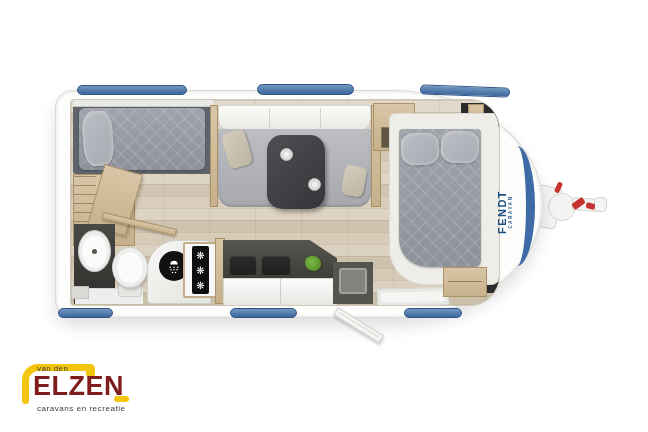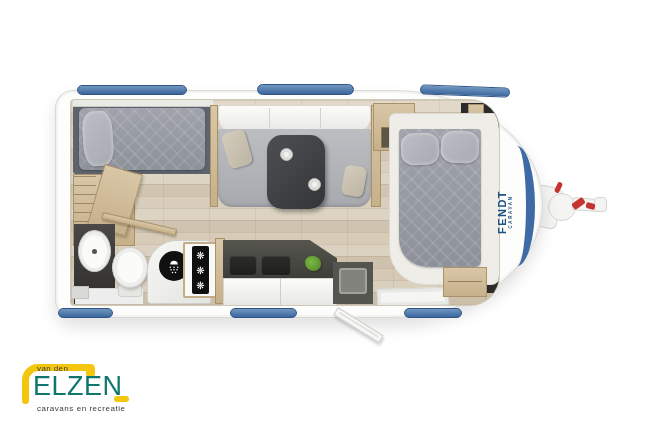--- a/index.html
+++ b/index.html
@@ -146,21 +146,21 @@
      transform:rotate(32deg); transform-origin:0 0; z-index:5; box-shadow:2px 2px 3px rgba(0,0,0,.18); }
   .entry-door-inner { position:absolute; left:3px; top:2px; right:3px; height:2px; background:#e2e2df; }
 
   
   .bracket-v { left:22px; top:364px; width:66px; height:37px; border-left:7px solid; border-top:7px solid;
      border-color:#f3c50e; border-top-left-radius:16px; }
   .bracket-hook { left:86px; top:364px; width:9px; height:14px; background:#f3c50e; border-radius:2px 6px 6px 6px; }
   .bracket-foot { left:22px; top:397px; width:7px; height:7px; background:#f3c50e; border-radius:0 0 5px 5px; }
   .logo-underscore { left:114px; top:396px; width:15px; height:6px; background:#f3c50e; border-radius:3px; }
   .logo-prefix { left:37px; top:364px; font-size:8px; color:#3a3a3a; letter-spacing:.4px; }
-  .logo-name { left:33px; top:371px; font-size:27px; font-weight:normal; color:#0f766e; letter-spacing:.5px; }
+  .logo-name { left:33px; top:371px; font-size:27px; font-weight:bold; color:#7f1d1d; letter-spacing:.5px; }
   .logo-tagline { left:37px; top:404px; font-size:8px; color:#3a3a3a; letter-spacing:.55px; }
 </style>
 </head>
 <body>
 
 <div id="canvas">
 
   <div class="abs hitch-part" style="left:534px;top:186px;width:26px;height:42px;border-radius:6px;transform:rotate(12deg);"></div>
   <div class="abs hitch-part" style="left:548px;top:193px;width:28px;height:28px;border-radius:50%;"></div>
   <div class="abs" style="left:558px;top:203px;width:7px;height:7px;border-radius:50%;background:#e3e3e0;border:1px solid #c8c8c5;"></div>

